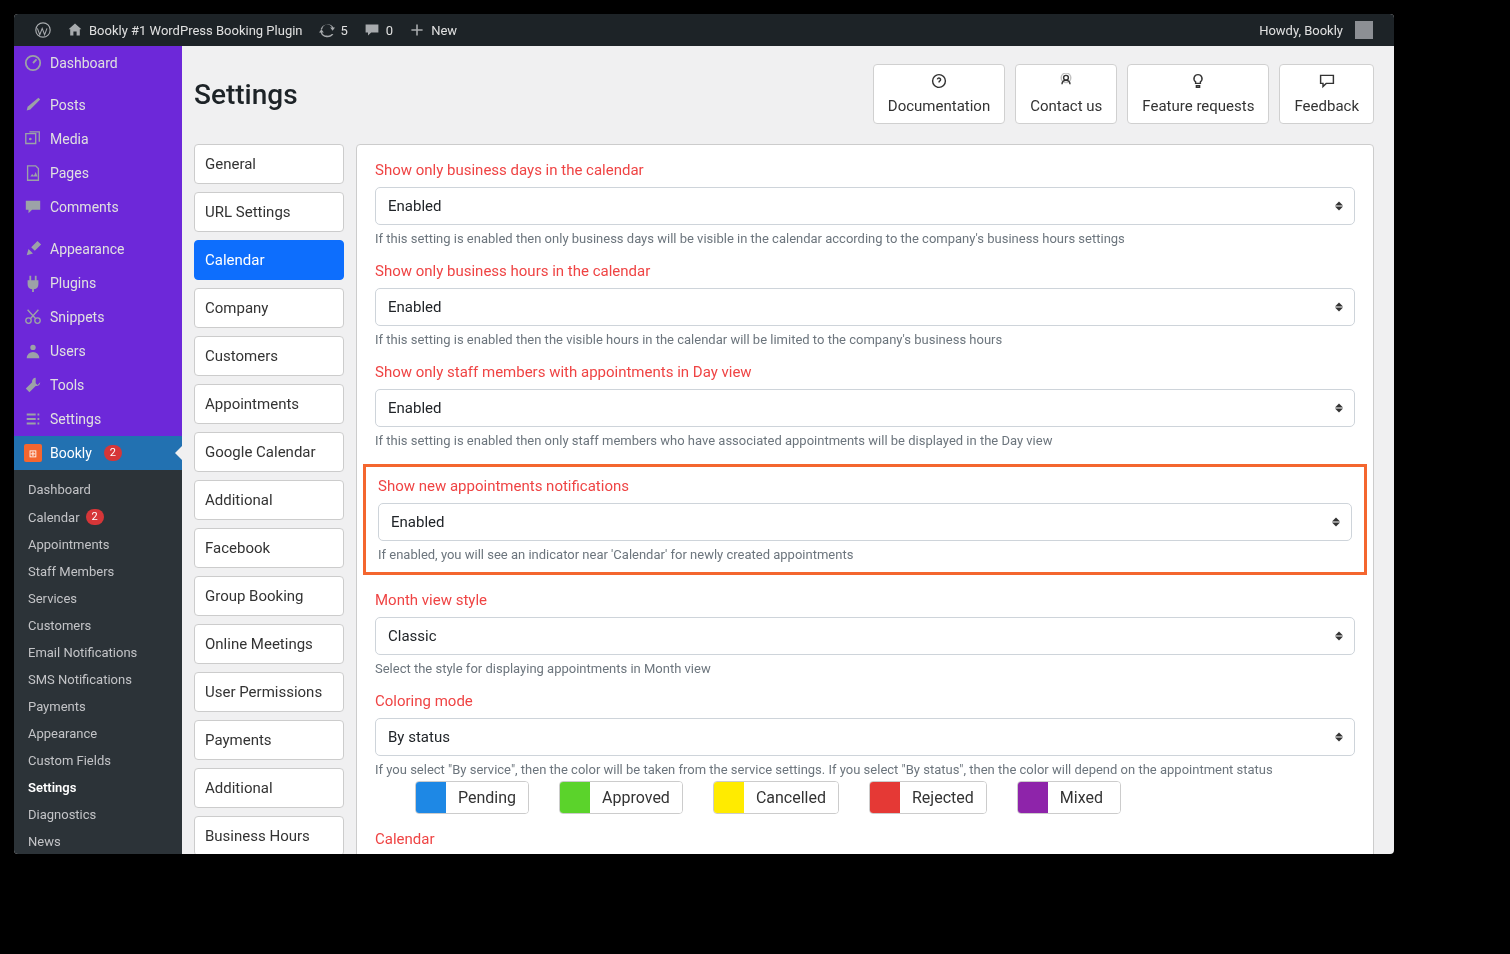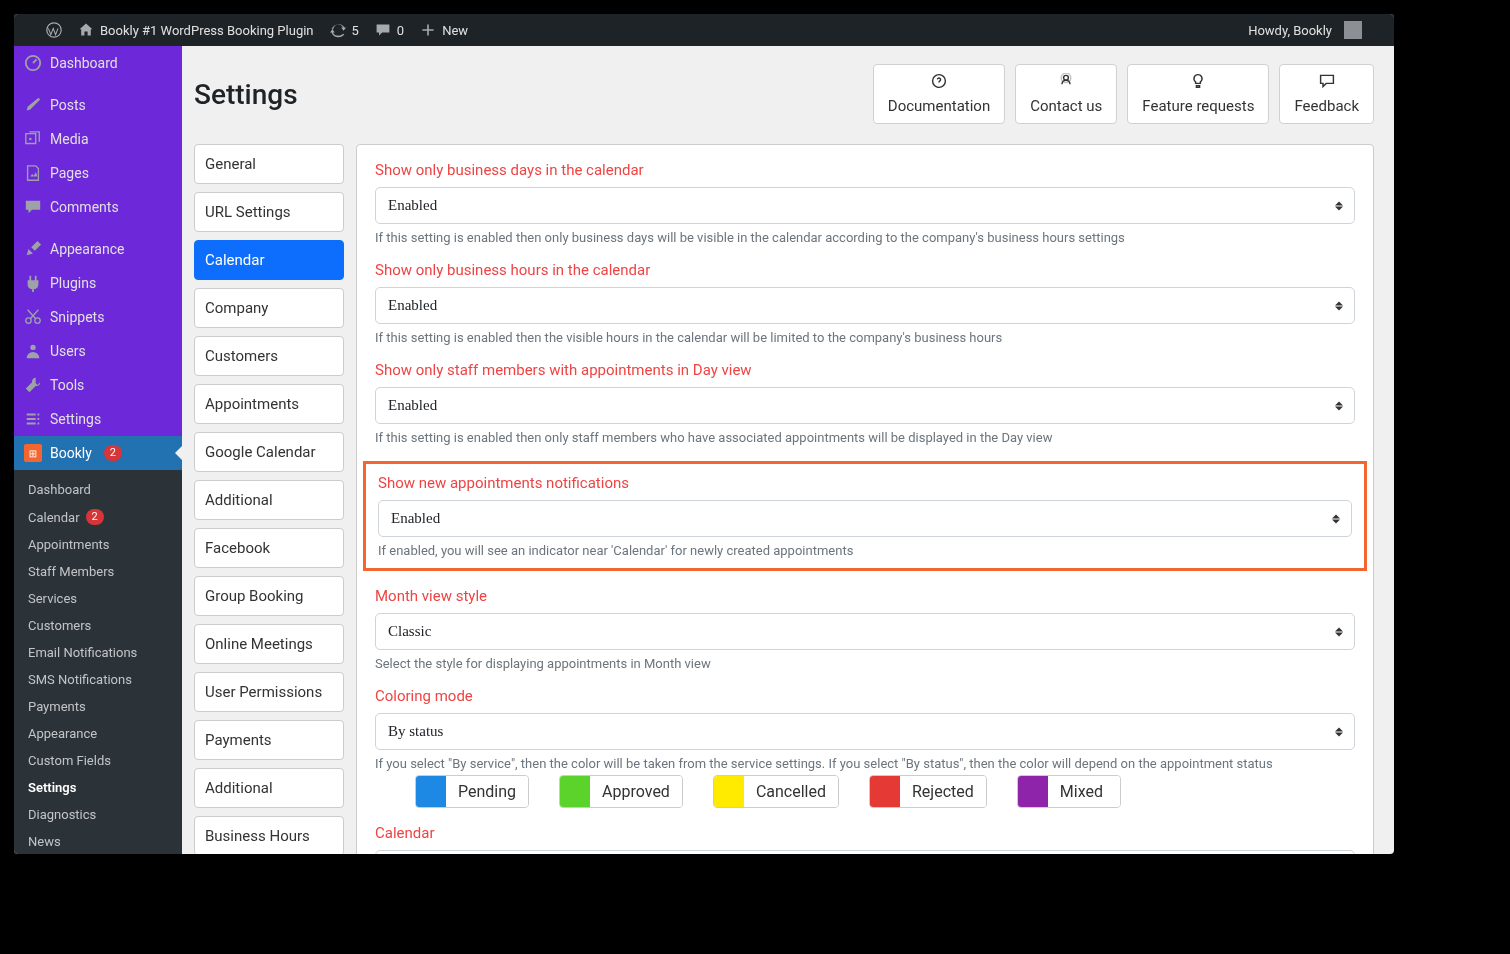--- a/index.html
+++ b/index.html
@@ -1,19 +1,19 @@
 <!DOCTYPE html>
 <html><head>
 <meta charset="utf-8">
 <style>
   * { box-sizing: border-box; margin:0; padding:0; }
   body { font-family: -apple-system, BlinkMacSystemFont, "Segoe UI", Roboto, sans-serif; background:#000; width:1510px; height:954px; overflow:hidden; position:relative;}
   .frame { position:absolute; left:14px; top:14px; width:1380px; height:840px; background:#f0f0f1; overflow:hidden; border-radius:4px;}
   
-  .adminbar { height:32px; background:#1d2327; color:#c3c4c7; display:flex; align-items:center; font-size:13px; padding:0 24px; justify-content:space-between;}
+  .adminbar { height:32px; background:#1d2327; color:#c3c4c7; display:flex; align-items:center; font-size:13px; padding:0 13px; justify-content:space-between;}
   .adminbar .left, .adminbar .right { display:flex; align-items:center; gap:0;}
   .adminbar .item { display:flex; align-items:center; gap:6px; padding:0 8px; height:32px; color:#e0e0e0; cursor:pointer;}
   .adminbar .item svg { width:16px; height:16px; fill:#a7aaad;}
   .adminbar .avatar { width:18px; height:18px; background:#8c8f94; margin-left:6px;}
   
   .wpmenu { position:absolute; left:0; top:32px; bottom:0; width:168px; background:#6d28d9; color:#f0f0f1; font-size:14px; overflow-y:auto;}
   .wpmenu::-webkit-scrollbar{width:0;}
   .wpmenu .mitem { display:flex; align-items:center; gap:8px; padding:8px 8px 8px 10px; color:#e0e0e0; cursor:pointer; position:relative;}
   .wpmenu .mitem svg { width:18px; height:18px; fill:#9ca2a7; flex-shrink:0;}
   .wpmenu .sep { height:8px; }
@@ -35,21 +35,21 @@
   .hbtn svg { width:16px; height:16px; fill:none; stroke:#333; stroke-width:1.8;}
   
   .settings-wrap { display:flex; gap:12px; align-items:flex-start;}
   .tabs { width:150px; display:flex; flex-direction:column; gap:8px; flex-shrink:0;}
   .tab { background:#fff; border:1px solid #ccc; border-radius:4px; padding:10px 10px; font-size:15px; color:#333; cursor:pointer;}
   .tab.active-tab { background:#0d6efd; border-color:#0d6efd; color:#fff;}
   .panel { flex:1; background:#fff; border:1px solid #ccc; border-radius:4px; padding:16px 18px;}
   .field { margin-bottom:16px; }
   .field.highlighted { border:3px solid #f4662f; padding:10px 12px; margin:0 -12px 16px -12px; border-radius:0;}
   .flabel { font-size:15px; color:#ef4444; margin-bottom:8px; display:block;}
-  .fselect { position:relative;font-family:Liberation Serif, serif; }
+  .fselect { position:relative; }
   .fselect .sel { border:1px solid #ced4da; border-radius:5px; padding:9px 12px; font-size:15px; color:#212529; background:#fff; cursor:pointer;}
   .fselect .caret { position:absolute; right:12px; top:50%; transform:translateY(-50%); display:flex; flex-direction:column; gap:1px;}
   .fselect .caret::before { content:""; border:4px solid transparent; border-bottom-color:#333;}
   .fselect .caret::after { content:""; border:4px solid transparent; border-top-color:#333;}
   .fhelp { font-size:13px; color:#6c757d; margin-top:6px;}
   .statuses { display:flex; gap:30px; padding: 4px 0 0 40px;}
   .status { display:flex; border:1px solid #ccc; border-radius:4px; overflow:hidden;}
   .status .swatch { width:30px; }
   .status .lbl { padding:6px 12px; font-size:16px; background:#fff; color:#333; min-width:72px;}
 </style>

